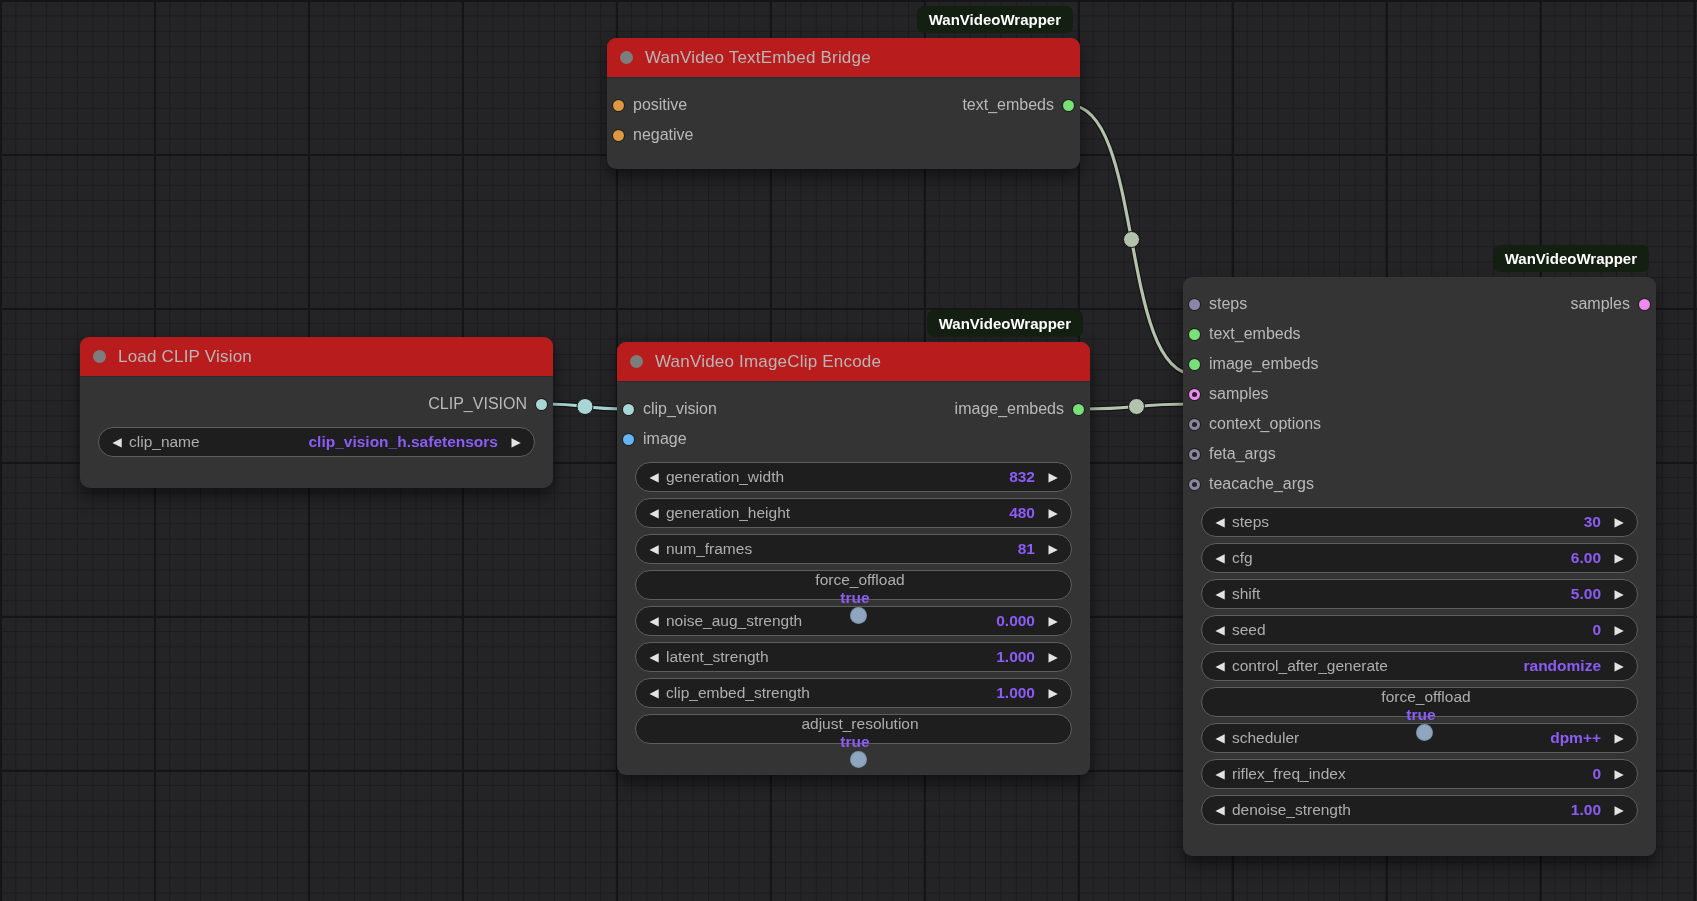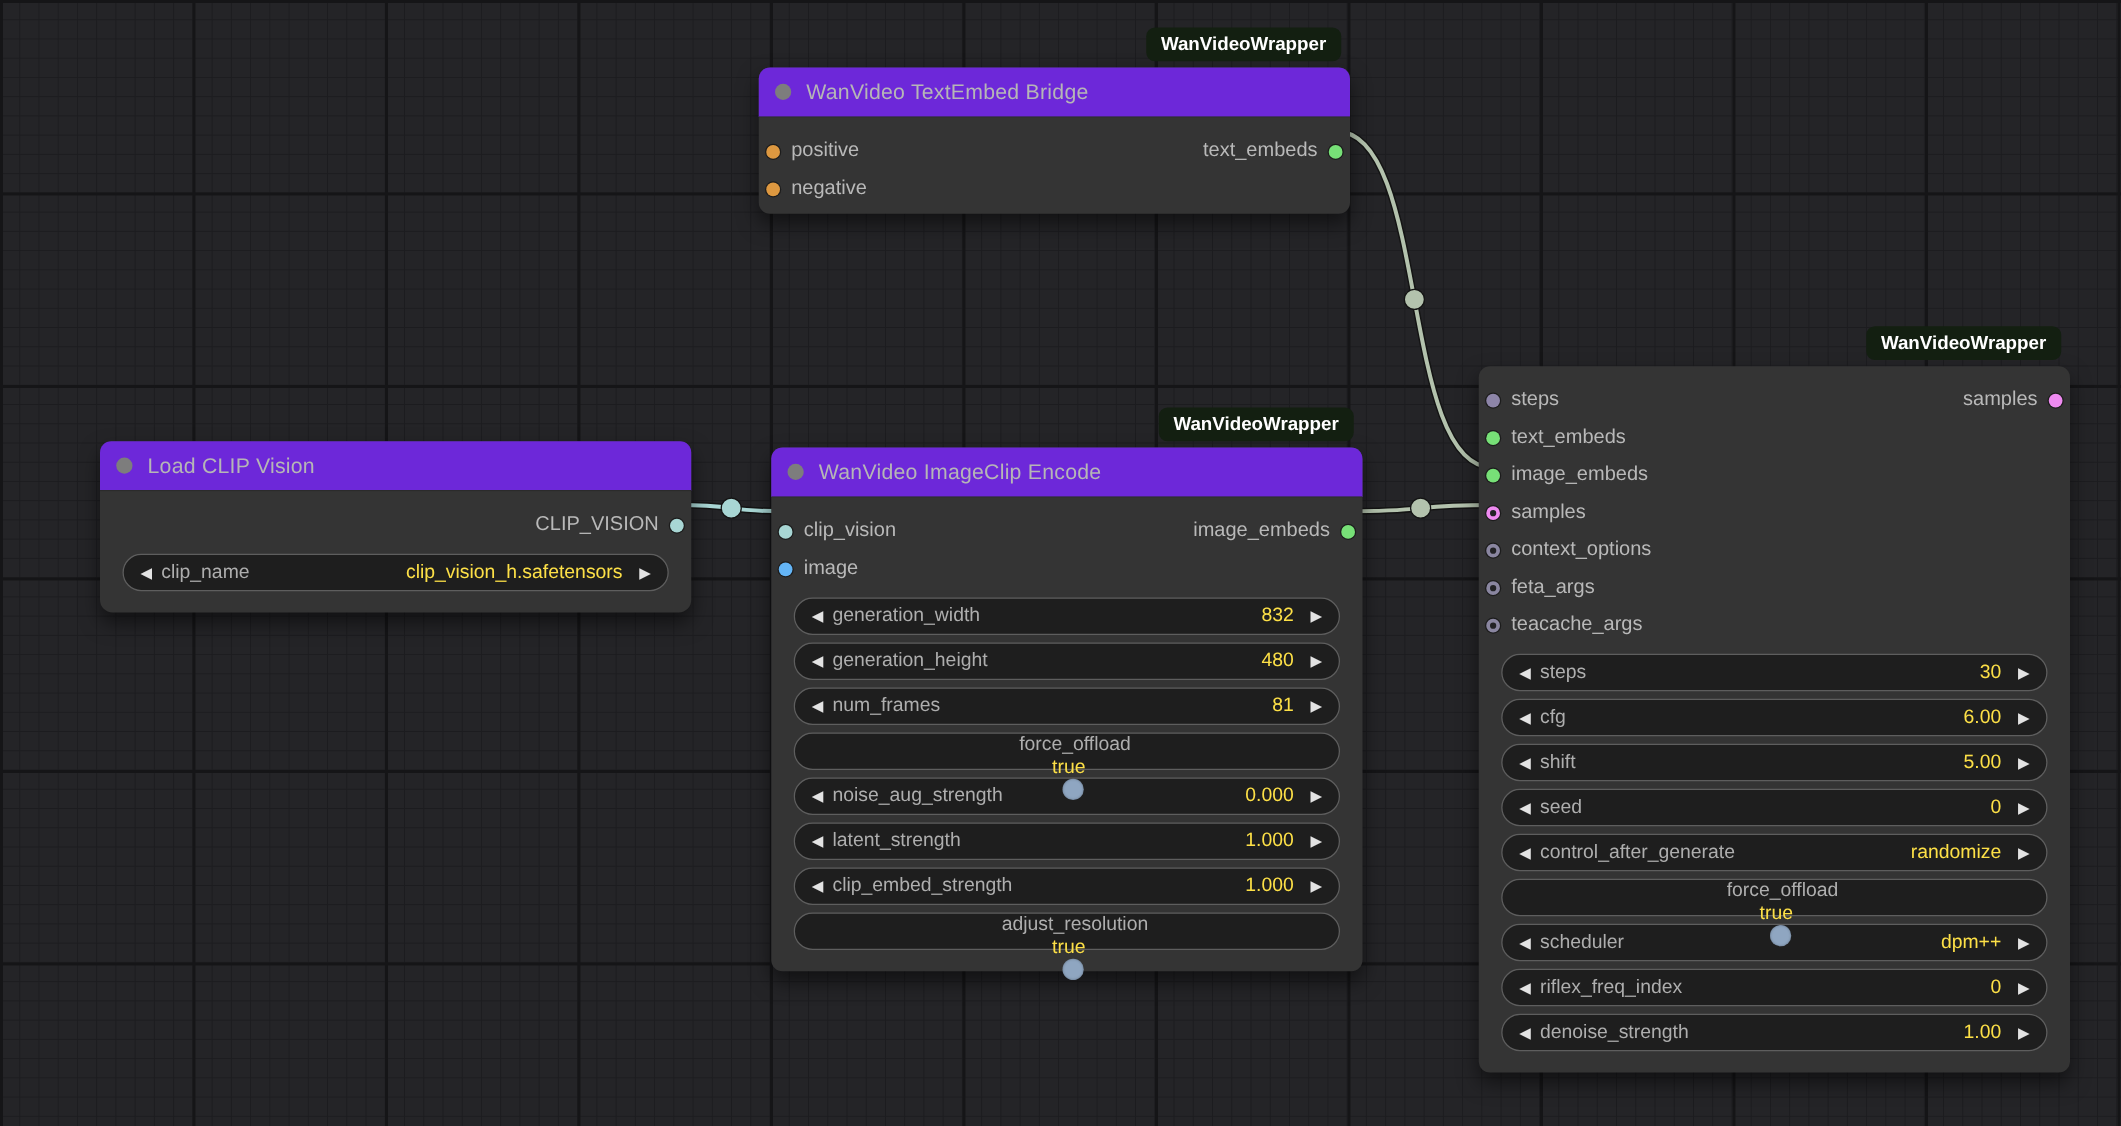--- a/index.html
+++ b/index.html
@@ -11,24 +11,24 @@
       linear-gradient(#151517 2px, transparent 2px),
       linear-gradient(90deg, #151517 2px, transparent 2px),
       linear-gradient(#1c1c1f 1px, transparent 1px),
       linear-gradient(90deg, #1c1c1f 1px, transparent 1px);
     background-size:154px 154px,154px 154px,15.4px 15.4px,15.4px 15.4px;
     background-position:78px 121px,78px 121px,1px footer,1px 1px;
   }
   #links-svg{position:absolute;left:0;top:0;z-index:1;}
   .node{
     position:absolute;z-index:2;background:#343434;border-radius:9px;
-    box-shadow:0 8px 16px rgba(0,0,0,.5);padding-bottom:5px;margin-top:16px;
+    box-shadow:0 8px 16px rgba(0,0,0,.5);padding-bottom:19px;
   }
   .titlebar{
-    height:40px;background:#6d28d9;border-radius:9px 9px 0 0;
+    height:40px;background:#b91c1c;border-radius:9px 9px 0 0;
     display:flex;align-items:center;padding:0 13px;box-sizing:border-box;
     border-bottom:1px solid #2b2b2b;
   }
   .collapse-dot{width:13px;height:13px;border-radius:50%;background:#7d7d7d;margin-right:12px;flex:none;}
   .title{font-size:17px;color:#b6b6b6;white-space:nowrap;letter-spacing:.2px;}
   .badge{
     position:absolute;bottom:calc(100% + 5px);right:7px;height:27px;line-height:27px;
     background:#131f11;color:#fff;font-size:15px;font-weight:600;
     padding:0 12px;border-radius:7px;white-space:nowrap;
   }
@@ -40,21 +40,21 @@
   .dot{width:11px;height:11px;border-radius:50%;flex:none;box-sizing:border-box;box-shadow:0 0 0 1px rgba(0,0,0,.45);}
   .dot.donut{background:#222225 !important;}
   .widgets{padding:8px 18px 6px 18px;}
   .widget{
     height:30px;box-sizing:border-box;margin-bottom:6px;
     background:#1e1e1e;border:1px solid #5e5e5e;border-radius:15px;
     display:flex;align-items:center;padding:0 9px;font-size:15.5px;
   }
   .widget .arr{color:#e3e3e3;font-size:12px;flex:none;width:18px;text-align:center;line-height:1;}
   .widget .wname{color:#aeaeae;flex:1 1 auto;text-align:left;white-space:nowrap;margin-left:3px;}
-  .widget .wvalue{color:#fde047;font-weight:400;white-space:nowrap;margin-right:9px;}
+  .widget .wvalue{color:#8b5cf6;font-weight:700;white-space:nowrap;margin-right:9px;}
   .widget.toggle{padding-left:17px;padding-right:7px;flex-direction:column;}
   .widget.toggle .wvalue{margin-right:7px;}
   .knob{width:17px;height:17px;border-radius:50%;background:#8fa6c1;flex:none;box-shadow:inset 0 0 2px rgba(0,0,0,.35);}
 </style>
 </head>
 <body>
 
 <div id="canvas">
   <svg id="links-svg" width="1697" height="901" xmlns="http://www.w3.org/2000/svg">
       <path d="M 542 404 C 593.6 404, 576.4 409, 628 409" fill="none" stroke="#141414" stroke-width="5.5"></path>

